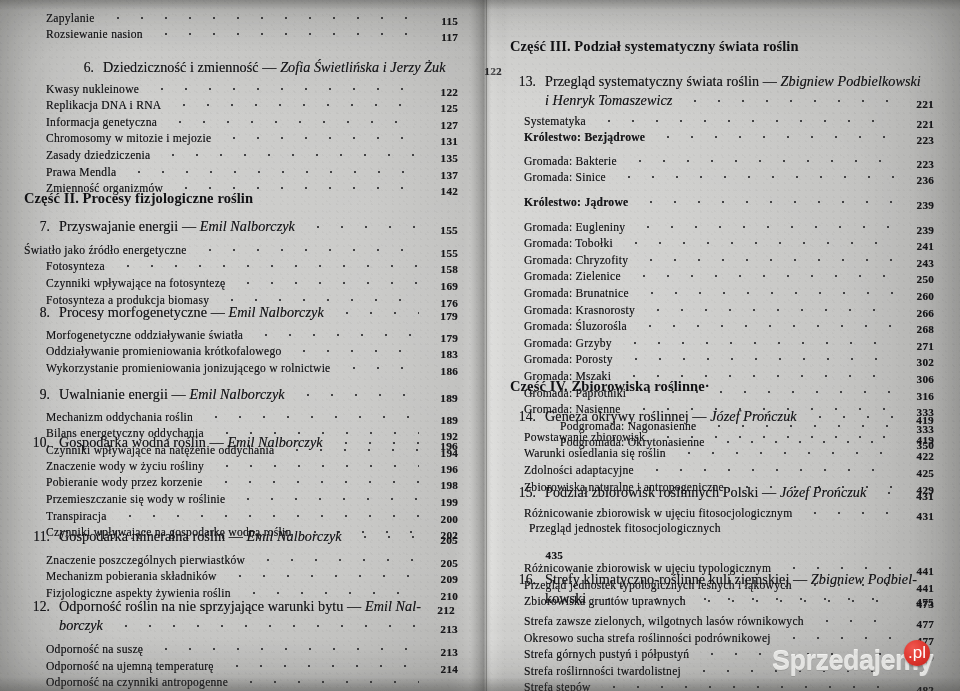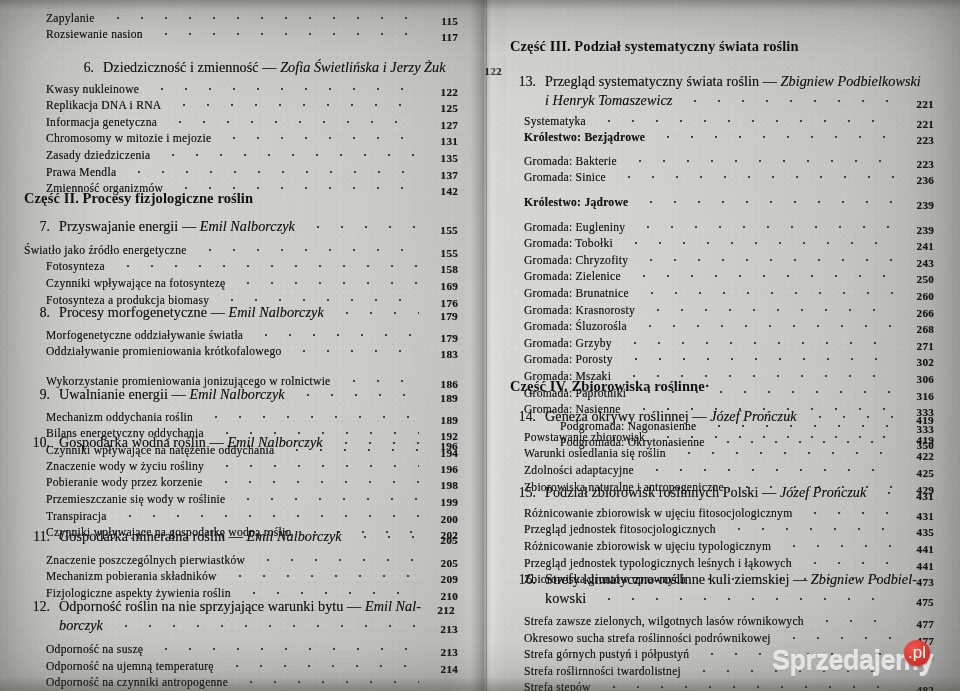--- a/index.html
+++ b/index.html
@@ -251,21 +251,21 @@
       <div class="row sub i-sub padR" style="margin-top:6px;">
         <span class="label">Morfogenetyczne oddziaływanie światła</span>
         <span class="leaders"></span>
         <span class="pg pgcolL">179</span>
       </div>
       <div class="row sub i-sub padR" style="margin-top:2px;">
         <span class="label">Oddziaływanie promieniowania krótkofalowego</span>
         <span class="leaders"></span>
         <span class="pg pgcolL">183</span>
       </div>
-      <div class="row sub i-sub padR" style="margin-top:15px;">
+      <div class="row sub i-sub padR" style="margin-top:2px;">
         <span class="label">Wykorzystanie promieniowania jonizującego w rolnictwie</span>
         <span class="leaders"></span>
         <span class="pg pgcolL">186</span>
       </div>
     </div>
 
     <div class="block" style="top:385px;">
       <div class="row chap i-chap padR">
         <span class="label">
           <span class="num">9.</span><span class="ttl">Uwalnianie energii —</span> <span class="auth">Emil Nalborczyk</span>
@@ -539,21 +539,21 @@
           <span class="num">15.</span><span class="ttl">Podział zbiorowisk roślinnych Polski —</span> <span class="auth">Józef Prończuk</span>
         </span>
         <span class="leaders"></span>
         <span class="pg pgcolR">431</span>
       </div>
       <div class="row sub i-sub padR" style="margin-top:4px;">
         <span class="label">Różnicowanie zbiorowisk w ujęciu fitosocjologicznym</span>
         <span class="leaders"></span>
         <span class="pg pgcolR">431</span>
       </div>
-      <div class="row sub i-sub padR" style="margin-top:2px;">
+      <div class="row sub i-sub padR" style="margin-top:2px;flex-direction:column;">
         <span class="label">Przegląd jednostek fitosocjologicznych</span>
         <span class="leaders"></span>
         <span class="pg pgcolR">435</span>
       </div>
       <div class="row sub i-sub padR" style="margin-top:2px;">
         <span class="label">Różnicowanie zbiorowisk w ujęciu typologicznym</span>
         <span class="leaders"></span>
         <span class="pg pgcolR">441</span>
       </div>
       <div class="row sub i-sub padR" style="margin-top:2px;">

